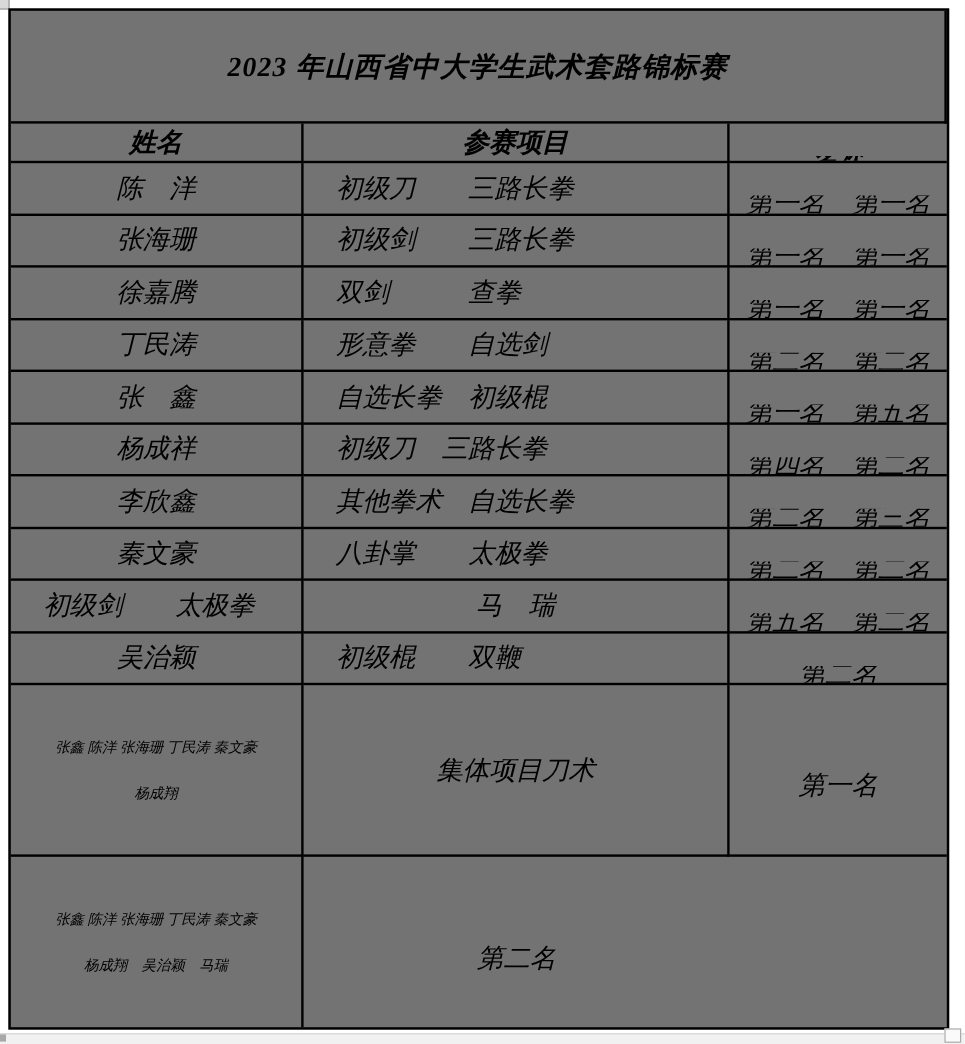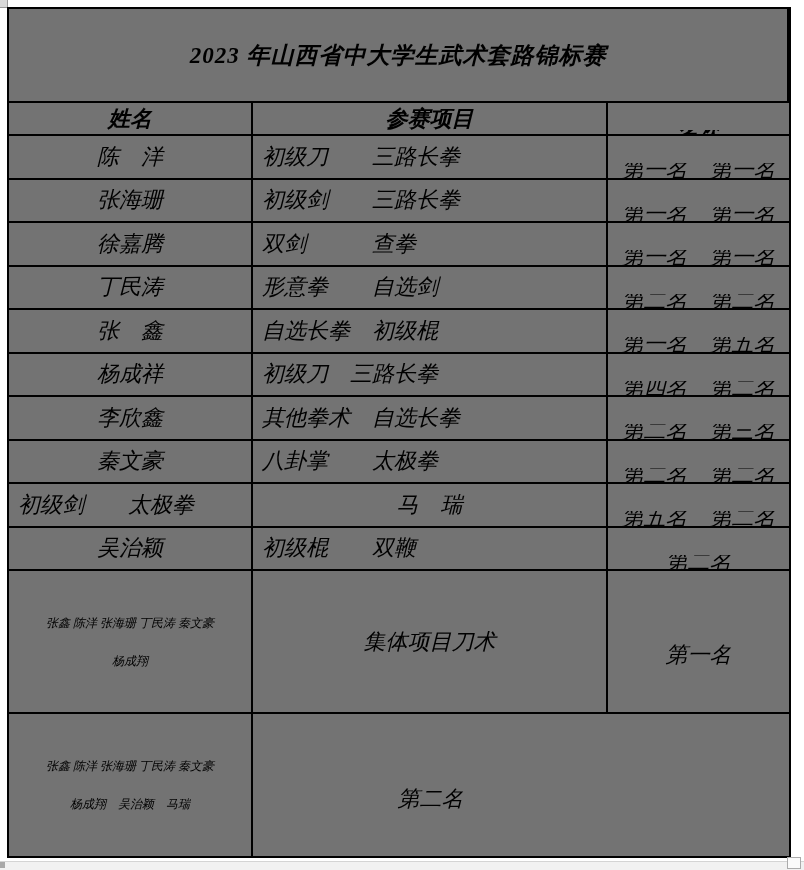--- a/index.html
+++ b/index.html
@@ -58,21 +58,21 @@
     justify-content: center;
     font-size: 23px;
     font-weight: bold;
     letter-spacing: 1px;
   }
   .header-cell {
     justify-content: center;
     font-weight: bold;
   }
   .c-name { justify-content: center; }
-  .c-event { justify-content: flex-start; padding-left: 9px; }
+  .c-event { justify-content: flex-start; padding-left: 27px; }
   .c-event.center { justify-content: center; padding-left: 0; }
   .c-rank { justify-content: center; }
   .c-groupnames {
     flex-direction: column;
     justify-content: center;
     font-size: 12px;
     line-height: 38px;
     text-align: center;
     white-space: pre;
   }

